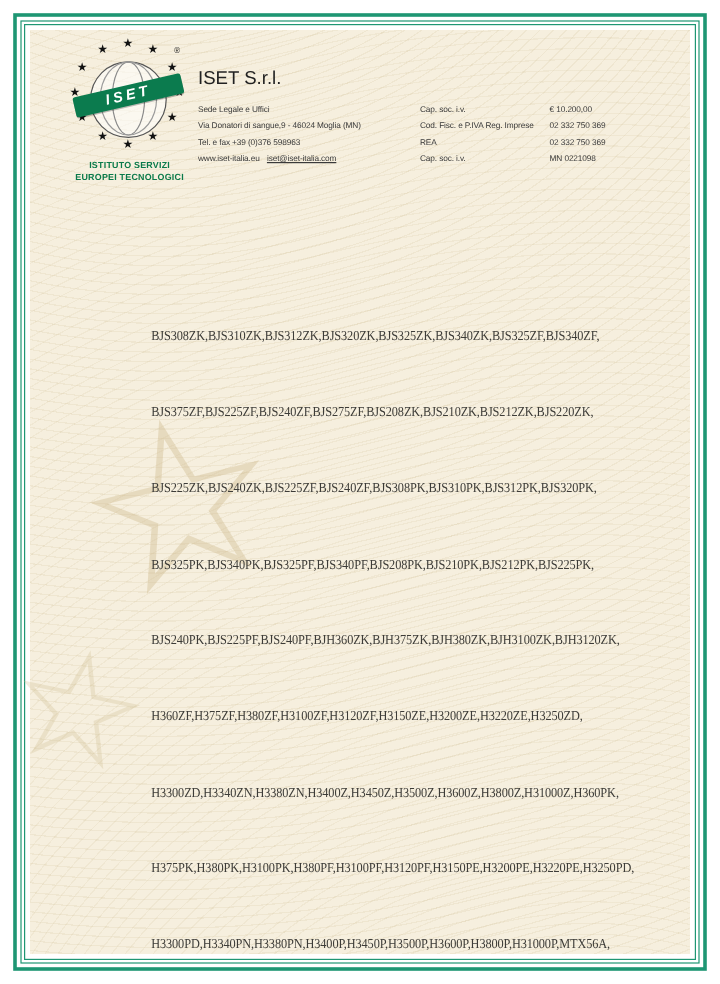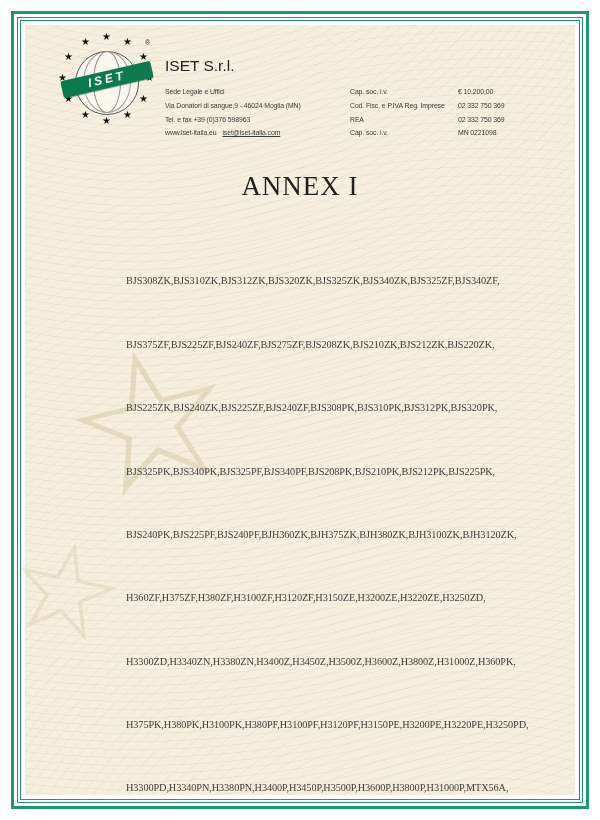--- a/index.html
+++ b/index.html
@@ -87,20 +87,24 @@
       <span class="lstar" style="left:5px;top:17px;">★</span>
       <span class="lstar" style="left:22px;top:2px;">★</span>
       <div class="globe">
         <div class="meridian"></div>
         <div class="meridian2"></div>
         <div class="equator"></div>
       </div>
       <div class="banner">ISET</div>
       <span class="rmark">®</span>
     </div>
+    <div class="logo-caption">
+      <div>ISTITUTO SERVIZI</div>
+      <div>EUROPEI TECNOLOGICI</div>
+    </div>
   </div>
 
   <div class="company-name">ISET S.r.l.</div>
 
   <div class="addr">
     <div class="line">Sede Legale e Uffici</div>
     <div class="line">Via Donatori di sangue,9 - 46024 Moglia (MN)</div>
     <div class="line">Tel. e fax +39 (0)376 598963</div>
     <div class="line">
       <span>www.iset-italia.eu</span><span class="email">iset@iset-italia.com</span>
@@ -123,21 +127,20 @@
         <span class="reg-label">REA</span>
         <span class="reg-value">02 332 750 369</span>
       </div>
 
       <div class="reg-row">
         <span class="reg-label">Cap. soc. i.v.</span>
         <span class="reg-value">MN 0221098</span>
       </div>
     </div>
 
-  <div class="annex-title">ANNEX I</div>
 
   <div class="codes">
     
   
       <div class="code-line">BJS308ZK,BJS310ZK,BJS312ZK,BJS320ZK,BJS325ZK,BJS340ZK,BJS325ZF,BJS340ZF,</div>
     
       <div class="code-line">BJS375ZF,BJS225ZF,BJS240ZF,BJS275ZF,BJS208ZK,BJS210ZK,BJS212ZK,BJS220ZK,</div>
     
       <div class="code-line">BJS225ZK,BJS240ZK,BJS225ZF,BJS240ZF,BJS308PK,BJS310PK,BJS312PK,BJS320PK,</div>
     

